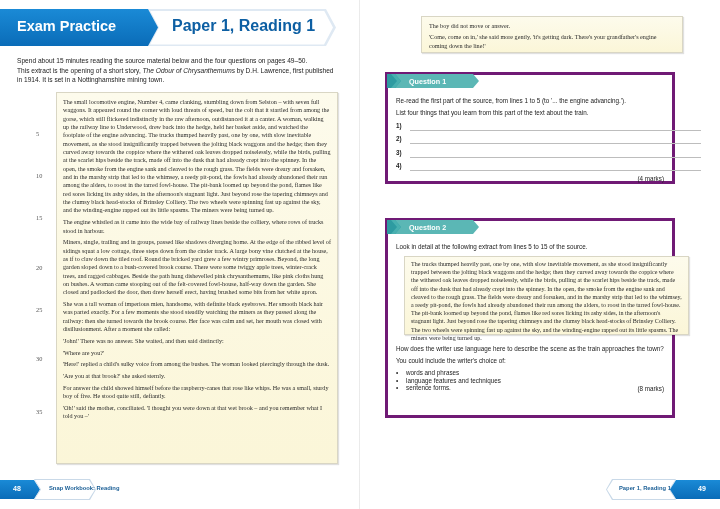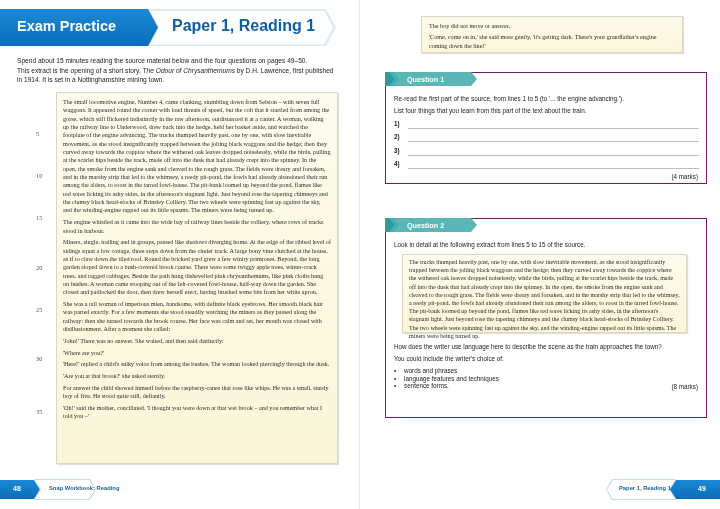--- a/index.html
+++ b/index.html
@@ -55,21 +55,21 @@
     background: linear-gradient(to bottom, #1a8ad6, #0a6cb8);
     clip-path: polygon(6px 0, 50px 0, 50px 19px, 6px 19px, 0 9.5px); }
 
   
   .cont-box { position: absolute; left: 421px; top: 16px; width: 262px; height: 37px;
     background: linear-gradient(to bottom, #fdfbec, #fbf6d8);
     border: 1px solid #d9d6c4; box-shadow: 1px 1px 1px rgba(0,0,0,0.12); padding: 5px 7px; }
   .cont-box p { font-family: "Liberation Serif", serif; font-size: 6.15px; line-height: 8.3px; color: #2a2a2a; margin-bottom: 3px; }
 
   
-  .qbox { position: absolute; left: 385px; width: 322px; border: 1px solid #701a75; background: #fff; }
+  .qbox { position: absolute; left: 385px; width: 290px; border: 3px solid #701a75; background: #fff; }
   .qtab { position: absolute; left: -1px; top: -1px; width: 92px; height: 14px;
     background: #5bb7b5; clip-path: polygon(0 0, 86px 0, 92px 7px, 86px 14px, 0 14px); }
   .qtab-chev { position: absolute; left: 0; top: 0; width: 14px; height: 14px; background: #2e9ba1;
     clip-path: polygon(0 0, 8px 0, 14px 7px, 8px 14px, 0 14px); }
   .qtab-chev2 { position: absolute; left: 4px; top: 0; width: 10px; height: 14px; background: #48b0b0;
     clip-path: polygon(0 0, 4px 0, 10px 7px, 4px 14px, 0 14px, 6px 7px); }
   .qtab-label { position: absolute; left: 22px; top: 2.5px; color: #fff; font-weight: bold; font-size: 7.2px; }
   .qtext { position: absolute; left: 8px; font-size: 6.3px; color: #222; line-height: 8px; }
   .answer-row { position: absolute; left: 8px; width: 305px; height: 10px; }
   .answer-num { position: absolute; left: 0; top: 0; font-size: 6.3px; font-weight: bold; color: #222; }

